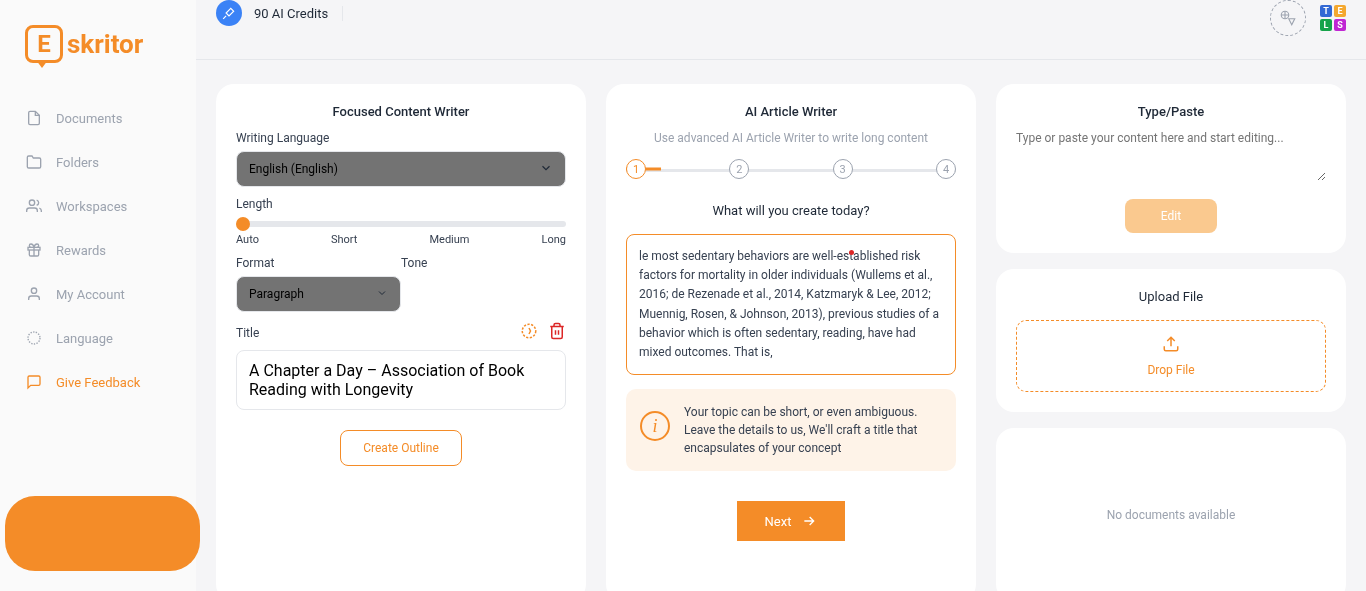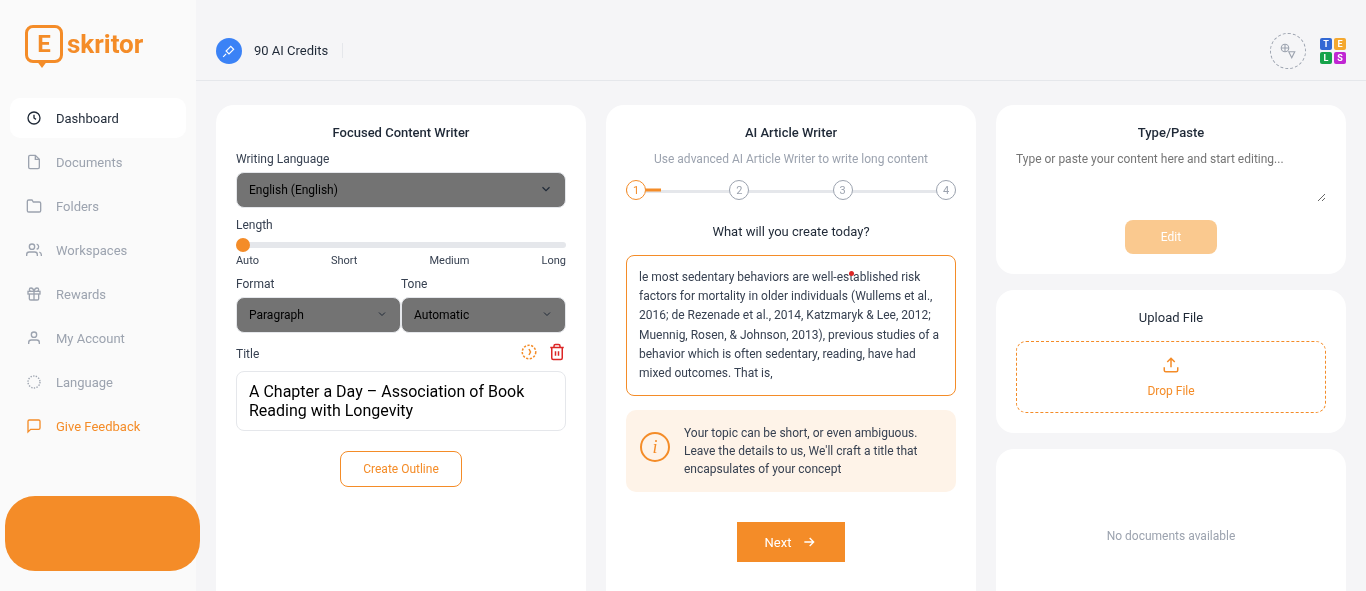--- a/index.html
+++ b/index.html
@@ -94,24 +94,23 @@
       background: #f48c28;
       border-radius: 30px;
     }
     .main {
       flex: 1;
       padding: 0;
     }
     .topbar {
       height: 60px;
       display: flex;
-      align-items: center;
+      align-items: flex-start;
       padding: 0 20px;
       border-bottom: 1px solid #e5e7eb;
-      margin-top: 21px;
     }
     .credits {
       display: flex;
       align-items: center;
     }
     .credits-icon {
       width: 26px;
       height: 26px;
       background: #3b82f6;
       border-radius: 50%;
@@ -441,29 +440,20 @@
   </style>
 </head>
 <body>
 
 <div class="sidebar">
   <div class="logo">
     <div class="logo-icon">E</div>
     <div class="logo-text">skritor</div>
   </div>
   <div class="nav-menu">
-    <div class="nav-item active">
-      <span class="nav-icon">
-        <svg width="16" height="16" viewBox="0 0 24 24" fill="none" stroke="currentColor" stroke-width="2">
-            <circle cx="12" cy="12" r="9"></circle>
-            <path d="M12 7v5l3 2"></path>
-          </svg>
-      </span>
-      <span>Dashboard</span>
-    </div>
     <div class="nav-item">
       <span class="nav-icon">
         <svg width="16" height="16" viewBox="0 0 24 24" fill="none" stroke="currentColor" stroke-width="2">
             <path d="M14 2H6a2 2 0 00-2 2v16a2 2 0 002 2h12a2 2 0 002-2V8z"></path>
             <path d="M14 2v6h6"></path>
           </svg>
       </span>
       <span>Documents</span>
     </div>
     <div class="nav-item">
@@ -580,28 +570,20 @@
             <span>Paragraph</span>
             <span class="chevron">
               <svg width="12" height="12" viewBox="0 0 24 24" fill="none" stroke="#1f2937" stroke-width="2">
                   <path d="M6 9l6 6 6-6"></path>
                 </svg>
             </span>
           </div>
         </div>
         <div class="col">
           <div class="label">Tone</div>
-          <div class="select">
-            <span>Automatic</span>
-            <span class="chevron">
-              <svg width="12" height="12" viewBox="0 0 24 24" fill="none" stroke="#1f2937" stroke-width="2">
-                  <path d="M6 9l6 6 6-6"></path>
-                </svg>
-            </span>
-          </div>
         </div>
       </div>
       <div class="title-row">
         <div class="label" style="margin:0">Title</div>
         <div class="title-icons">
           <span>
             <svg width="18" height="18" viewBox="0 0 24 24" fill="none" stroke="#f48c28" stroke-width="2" stroke-dasharray="3,2">
                 <circle cx="12" cy="12" r="9"></circle>
                 <path d="M12 8l2 4-2 4" stroke-dasharray="0"></path>
               </svg>

